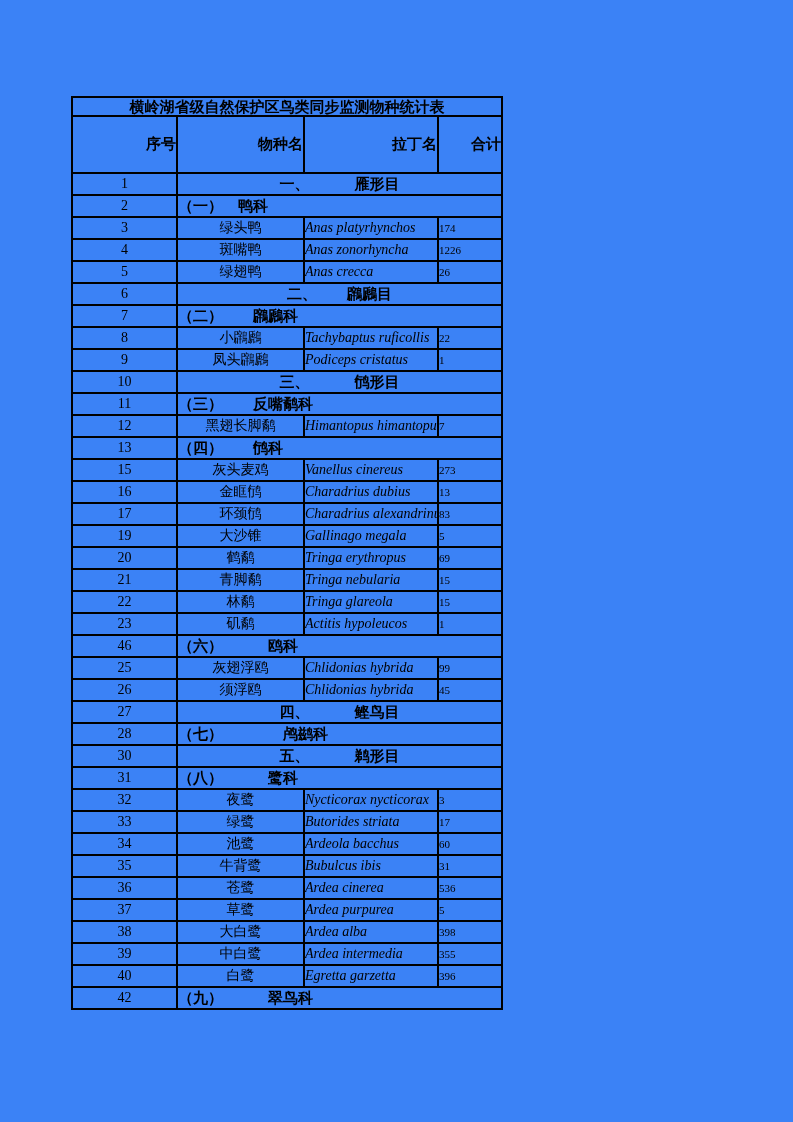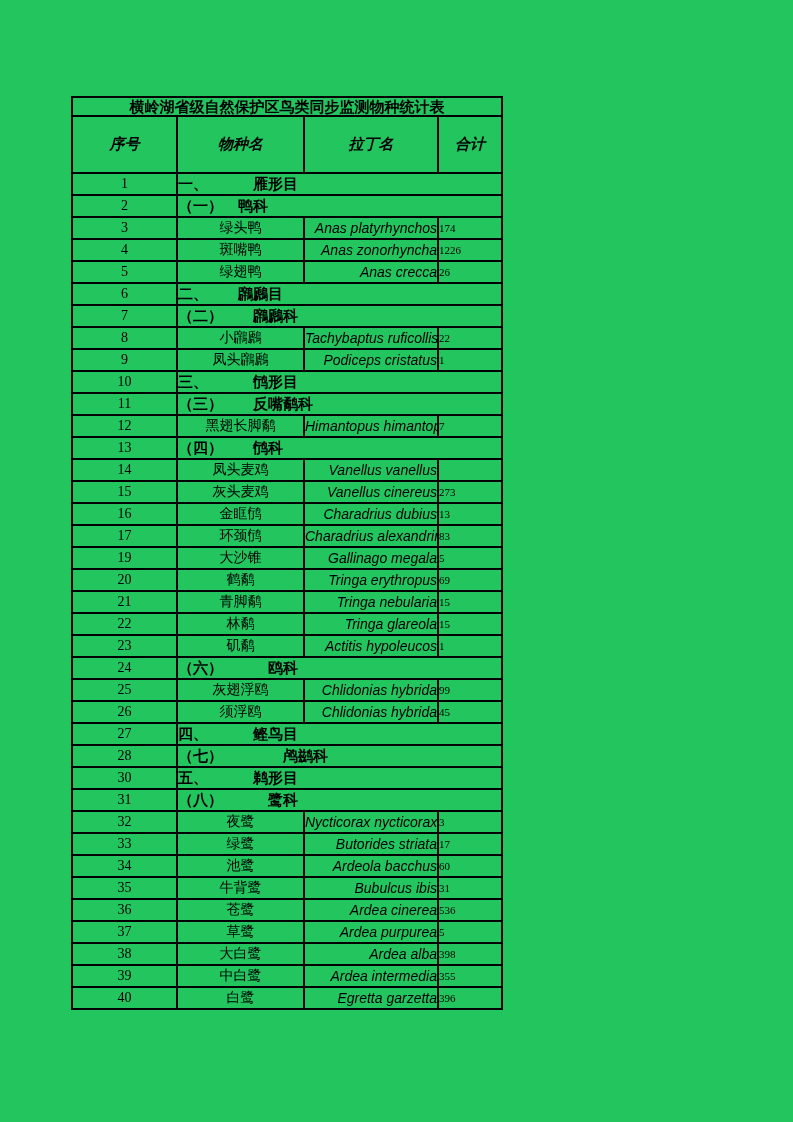--- a/index.html
+++ b/index.html
@@ -1,20 +1,20 @@
 <!DOCTYPE html>
 <html><head>
 <meta charset="utf-8">
 <style>
   html, body { margin: 0; padding: 0; background: #e8e8e8; }
   .page {
     position: relative;
     width: 793px;
     height: 1122px;
-    background: #22c55e;
+    background: #3b82f6;
     margin: 0 auto;
     overflow: hidden;
     font-family: "Liberation Serif", serif;
     color: #000000;
   }
   table.species-table {
     position: absolute;
     left: 71px;
     top: 96px;
     width: 430px;
@@ -31,59 +31,58 @@
     height: 17px;
     text-align: center;
     font-family: "Liberation Sans", sans-serif;
     font-weight: bold;
     font-size: 15px;
     line-height: 17px;
     white-space: nowrap;
   }
   tr.header-row th {
     height: 55px;
-    text-align: center;
+    text-align: right;
     font-family: "Liberation Sans", sans-serif;
     font-weight: bold;
     font-size: 15px;
-    font-style: italic;
   }
   tr.data-row td { height: 20px; }
   td.num {
     text-align: center;
     font-family: "Liberation Serif", serif;
     font-size: 14px;
     line-height: 20px;
   }
   td.name {
     text-align: center;
     font-family: "Liberation Serif", serif;
     font-size: 14px;
     line-height: 20px;
     white-space: nowrap;
     border-radius: 10px;
   }
   td.latin {
-    text-align: right;
-    font-family: Liberation Sans, sans-serif;
+    text-align: left;
+    font-family: Liberation Serif, serif;
     font-style: italic;
     font-size: 14px;
     line-height: 20px;
     white-space: nowrap;
     overflow: hidden;
     margin-top: 16px;
   }
   td.total {
     text-align: left;
     font-family: "Liberation Serif", serif;
     font-size: 11px;
     line-height: 20px;
   }
   td.order-cell {
-    text-align: left;
+    text-align: center;
     font-family: "Liberation Sans", sans-serif;
     font-weight: bold;
     font-size: 15px;
     line-height: 20px;
     white-space: nowrap;
     margin-top: 41px;
   }
   td.family-cell {
     text-align: left;
     padding-left: 9px;
@@ -176,26 +175,20 @@
           <td class="num">12</td>
           <td class="name">黑翅长脚鹬</td>
           <td class="latin">Himantopus himantopus</td>
           <td class="total">7</td>
         </tr>
         <tr class="data-row">
           <td class="num">13</td>
           <td colspan="3" class="family-cell">（四）　　鸻科</td>
         </tr>
         <tr class="data-row">
-          <td class="num">14</td>
-          <td class="name">凤头麦鸡</td>
-          <td class="latin">Vanellus vanellus</td>
-          <td class="total"></td>
-        </tr>
-        <tr class="data-row">
           <td class="num">15</td>
           <td class="name">灰头麦鸡</td>
           <td class="latin">Vanellus cinereus</td>
           <td class="total">273</td>
         </tr>
         <tr class="data-row">
           <td class="num">16</td>
           <td class="name">金眶鸻</td>
           <td class="latin">Charadrius dubius</td>
           <td class="total">13</td>
@@ -230,21 +223,21 @@
           <td class="latin">Tringa glareola</td>
           <td class="total">15</td>
         </tr>
         <tr class="data-row">
           <td class="num">23</td>
           <td class="name">矶鹬</td>
           <td class="latin">Actitis hypoleucos</td>
           <td class="total">1</td>
         </tr>
         <tr class="data-row">
-          <td class="num">24</td>
+          <td class="num">46</td>
           <td colspan="3" class="family-cell">（六）　　　鸥科</td>
         </tr>
         <tr class="data-row">
           <td class="num">25</td>
           <td class="name">灰翅浮鸥</td>
           <td class="latin">Chlidonias hybrida</td>
           <td class="total">99</td>
         </tr>
         <tr class="data-row">
           <td class="num">26</td>
@@ -314,16 +307,20 @@
           <td class="num">39</td>
           <td class="name">中白鹭</td>
           <td class="latin">Ardea intermedia</td>
           <td class="total">355</td>
         </tr>
         <tr class="data-row">
           <td class="num">40</td>
           <td class="name">白鹭</td>
           <td class="latin">Egretta garzetta</td>
           <td class="total">396</td>
+        </tr>
+        <tr class="data-row">
+          <td class="num">42</td>
+          <td colspan="3" class="family-cell">（九）　　　翠鸟科</td>
         </tr>
       </tbody>
   </table>
 </div>
 
 </body></html>

